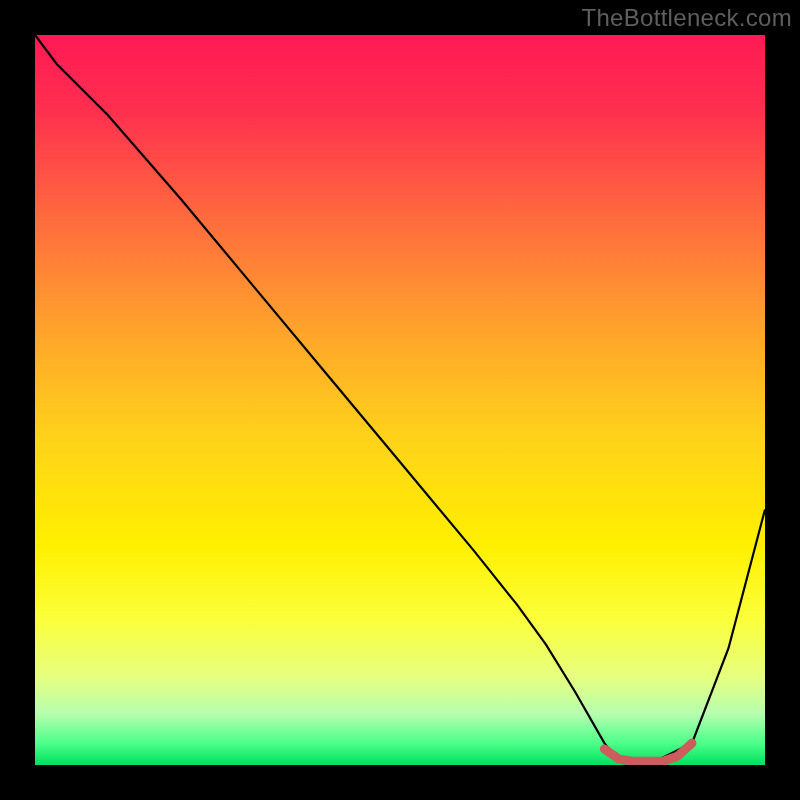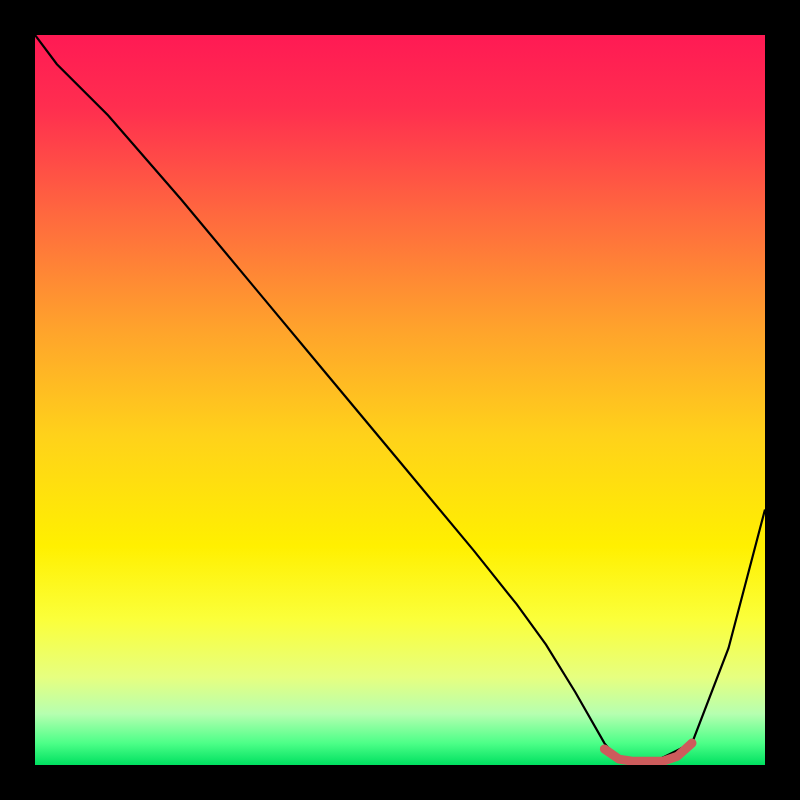--- a/index.html
+++ b/index.html
@@ -43,20 +43,21 @@
     position: absolute;
     inset: 0;
     width: 100%;
     height: 100%;
   }
 </style>
 </head>
 <body>
 
 <div class="frame">
+  <div class="watermark">TheBottleneck.com</div>
   <div class="plot-area">
     <svg class="gradient" viewBox="0 0 730 730" preserveAspectRatio="none">
       <defs>
         <linearGradient id="bg-grad" x1="0" y1="0" x2="0" y2="1">
             <stop offset="0%" stop-color="#ff1a54"></stop>
             <stop offset="10%" stop-color="#ff2e4f"></stop>
             <stop offset="25%" stop-color="#ff6a3e"></stop>
             <stop offset="40%" stop-color="#ffa22c"></stop>
             <stop offset="55.00000000000001%" stop-color="#ffd21a"></stop>
             <stop offset="70%" stop-color="#fff000"></stop>

